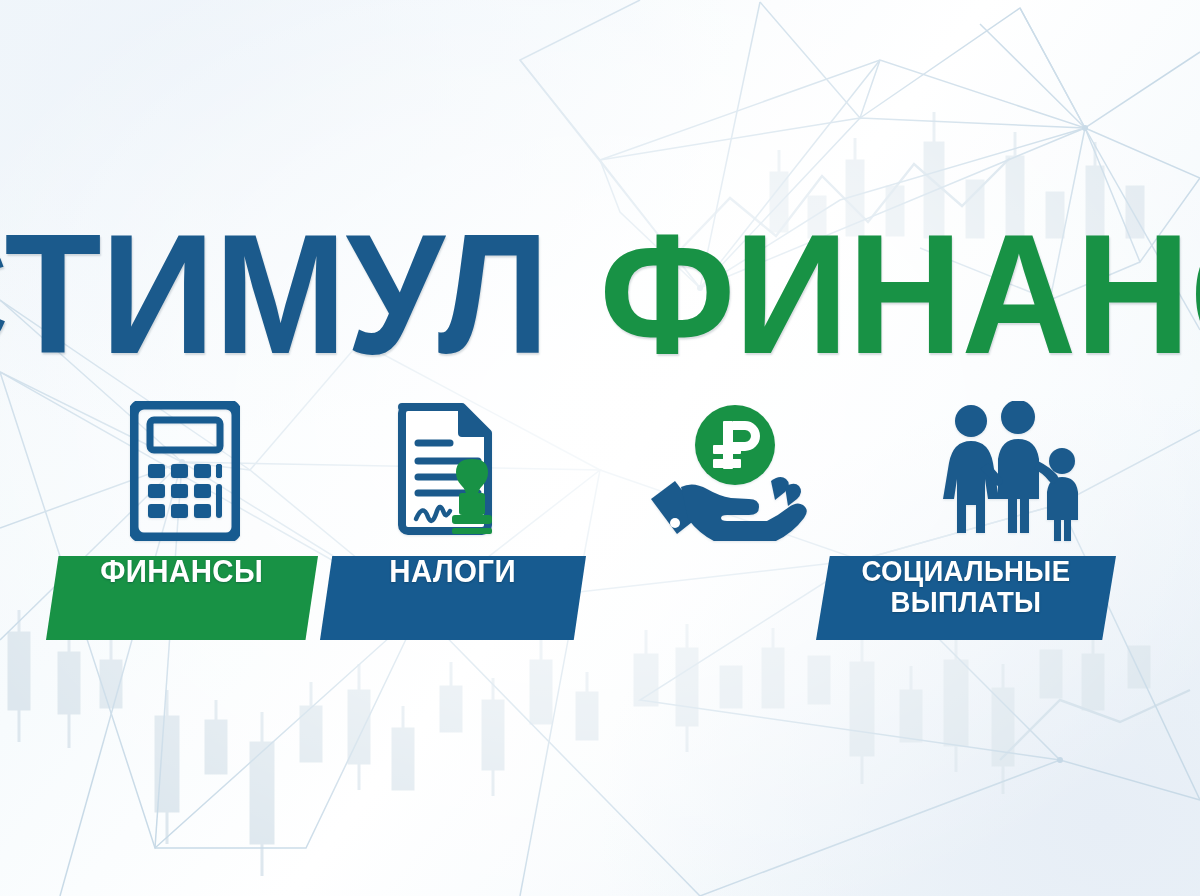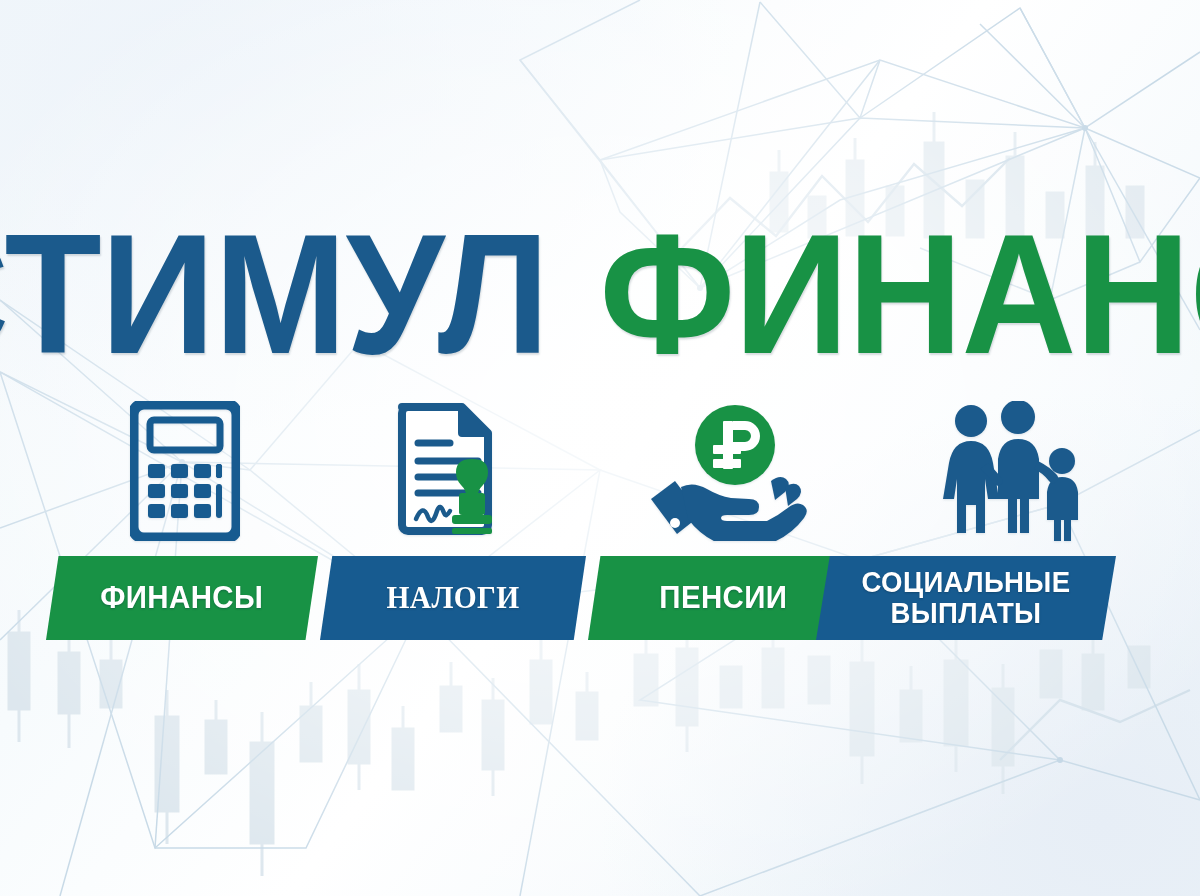--- a/index.html
+++ b/index.html
@@ -93,41 +93,41 @@
     left: 0;
     top: 553px;
     width: 1200px;
     height: 92px;
   }
   .ribbon {
     position: absolute;
     top: 3px;
     height: 84px;
     display: flex;
-    align-items: center;
+    align-items: flex-start;
     justify-content: center;
     box-sizing: border-box;
     clip-path: polygon(4.6% 0, 100% 0, 95.4% 100%, 0 100%);
     filter: drop-shadow(0 2px 2px rgba(30,60,90,0.16));
   }
   .ribbon-label {
     color: #ffffff;
     font-weight: 700;
     font-size: 31px;
     letter-spacing: 0.4px;
     line-height: 1.02;
     text-align: center;
     transform: scaleX(0.95);
     text-shadow: 0 1px 2px rgba(10,40,60,0.35);
     white-space: pre-line;
   }
   .ribbon-label.two-line { font-size: 29px; line-height: 1.06; }
 
   #ribbon-0 { left: 46px;  width: 272px; background: #189245; }
-  #ribbon-1 { left: 320px; width: 266px; background: #175b90; font-family: Liberation Serif, serif; }
+  #ribbon-1 { left: 320px; width: 266px; background: #175b90; }
   #ribbon-2 { left: 588px; width: 270px; background: #189245; }
   #ribbon-3 { left: 816px; width: 300px; background: #175b90; }
 </style>
 </head>
 <body>
 
 <div id="stage">
 
   <svg class="bg-layer" id="bg-candles" viewBox="0 0 1200 896" preserveAspectRatio="none" xmlns="http://www.w3.org/2000/svg">
     <g fill="#dde7ee" stroke="#dde7ee">
@@ -418,23 +418,20 @@
   <div id="ribbon-row">
 
     <div class="ribbon" id="ribbon-0">
       <span class="ribbon-label">ФИНАНСЫ</span>
     </div>
 
     <div class="ribbon" id="ribbon-1">
       <span class="ribbon-label">НАЛОГИ</span>
     </div>
 
-    <div class="ribbon" id="ribbon-2">
-      <span class="ribbon-label">ПЕНСИИ</span>
-    </div>
 
     <div class="ribbon" id="ribbon-3">
       <span class="ribbon-label two-line">СОЦИАЛЬНЫЕ
 ВЫПЛАТЫ</span>
     </div>
   </div>
 
 </div>
 
 </body></html>

